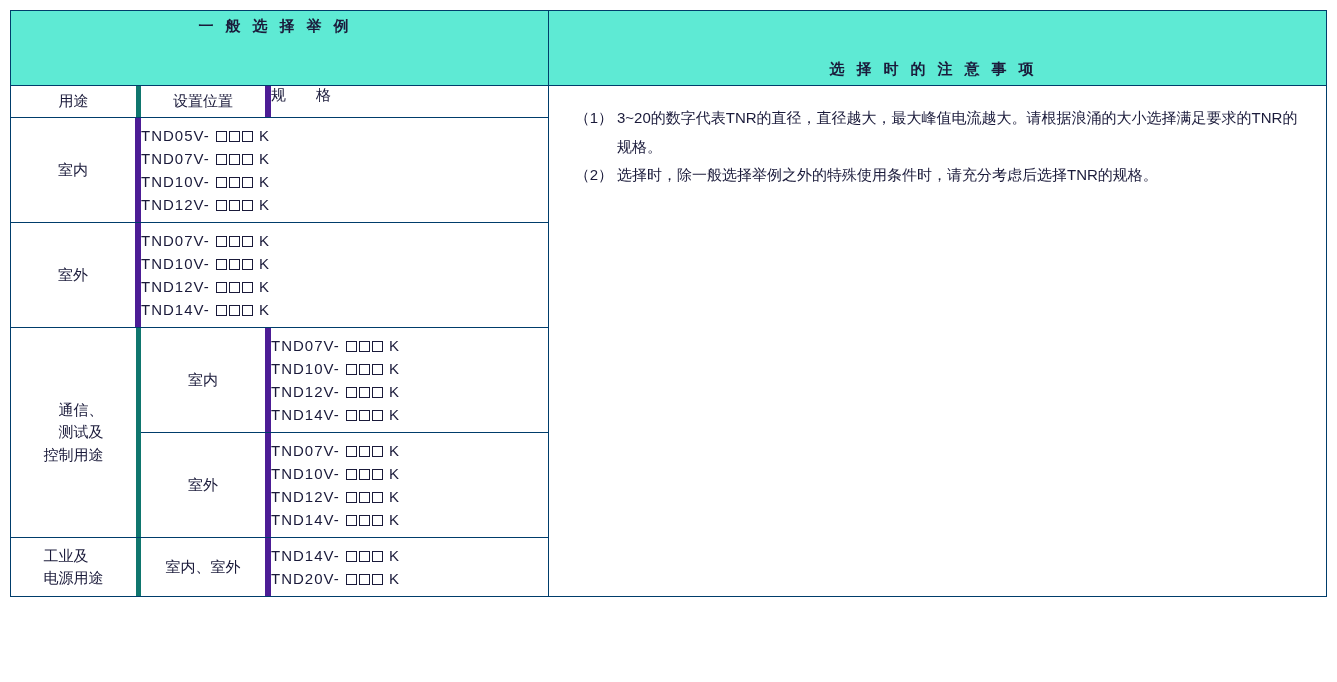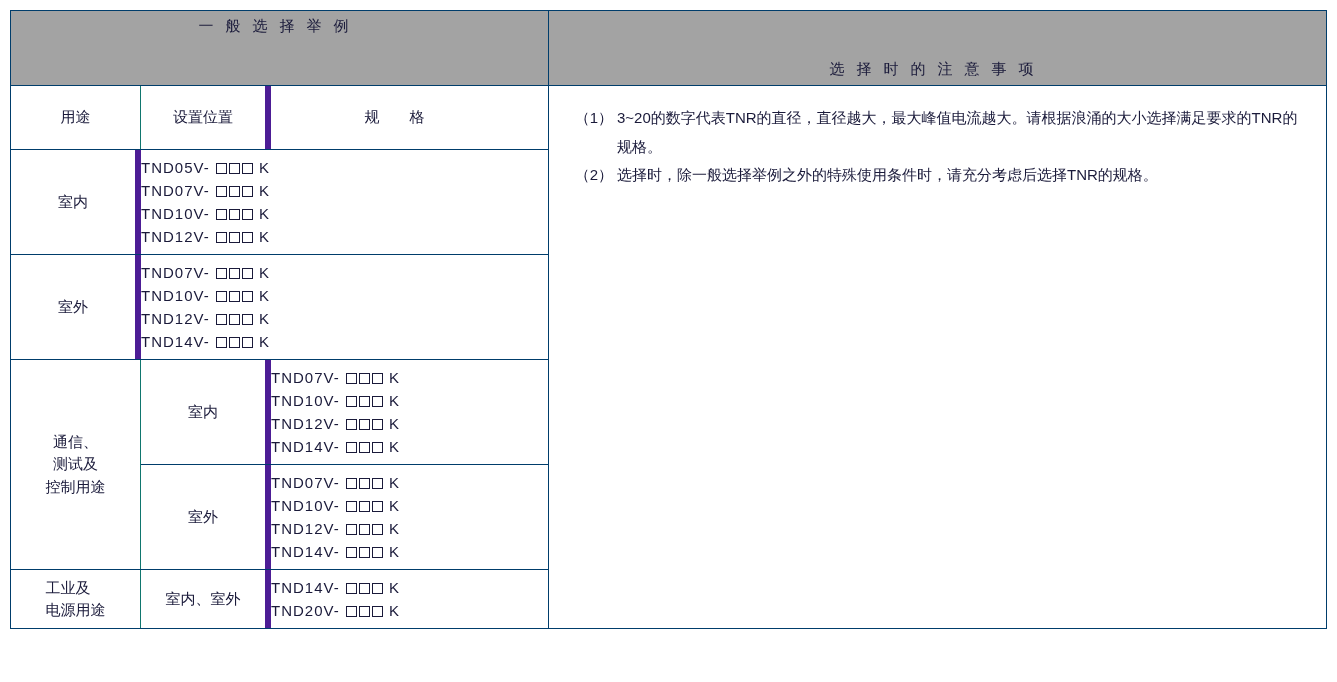--- a/index.html
+++ b/index.html
@@ -10,23 +10,23 @@
     font-size: 15px;
     color: #1a1a3a;
     background: #fff;
   }
   .wrap {
     width: 1317px;
     border: 1.5px solid #003d6b;
   }
   .hdr {
     display: flex;
-    background: #a3a3a3;
+    background: #5eead4;
     border-bottom: 1.5px solid #003d6b;
-    font-weight: 400;
+    font-weight: 700;
   }
   .hdr-left {
     width: 538px;
     text-align: center;
     padding: 6px 0;
     letter-spacing: 12px;
     border-right: 1.5px solid #003d6b;
   }
   .hdr-right {
     flex: 1;
@@ -39,25 +39,25 @@
     display: flex;
   }
   .left {
     width: 538px;
     border-right: 1.5px solid #003d6b;
   }
   .subhdr {
     display: flex;
     border-bottom: 1px solid #003d6b;
   }
-  .col-use { width: 130px; border-right: 1px solid #0f766e; display:flex; align-items:center; justify-content:center; }
+  .col-use { width: 130px; border-right: 5px solid #0f766e; display:flex; align-items:center; justify-content:center; }
   .col-loc { width: 130px; border-right: 6px solid #4c1d95; display:flex; align-items:center; justify-content:center; }
   .col-spec { flex: 1; display:flex; flex-direction:column; align-items:flex-start; justify-content:center; }
   .subhdr .col-use, .subhdr .col-loc { padding: 6px 0; }
-  .subhdr .col-spec-h { flex:1; text-align:center; padding: 22px 0; letter-spacing: 30px; }
+  .subhdr .col-spec-h { flex:1; padding: 0 0; letter-spacing: 30px; }
   .row { display:flex; border-bottom:1px solid #003d6b; }
   .row:last-child { border-bottom:none; }
   .inner { flex:1; display:flex; flex-direction:column; }
   .subrow { display:flex; flex:1; border-bottom:1px solid #003d6b; }
   .subrow:last-child { border-bottom:none; }
   .spec-line { padding: 3px 0; font-family: Arial, sans-serif; letter-spacing: 1px; white-space: nowrap; }
   .right {
     flex: 1;
     padding: 18px 24px;
     line-height: 1.9;
@@ -101,21 +101,21 @@
                   <div class="spec-line"><span>TND07V- </span><span class="sq"></span><span class="sq"></span><span class="sq"></span><span> K</span></div>
                   <div class="spec-line"><span>TND10V- </span><span class="sq"></span><span class="sq"></span><span class="sq"></span><span> K</span></div>
                   <div class="spec-line"><span>TND12V- </span><span class="sq"></span><span class="sq"></span><span class="sq"></span><span> K</span></div>
                   <div class="spec-line"><span>TND14V- </span><span class="sq"></span><span class="sq"></span><span class="sq"></span><span> K</span></div>
                 </div>
               </div>
             </div>
           </div>
           <div class="row">
             <div class="col-use">
-              <div class="loc-multi" style="padding: 0px 12px; text-align: center;">通信、<br>测试及<br>控制用途</div>
+              <div class="loc-multi" style="padding: 0px 12px; text-align: right;">通信、<br>测试及<br>控制用途</div>
             </div>
             <div class="inner">
               <div class="subrow">
                 <div class="col-loc">室内</div>
                 <div class="col-spec" style="padding: 6px 0px;">
                   <div class="spec-line"><span>TND07V- </span><span class="sq"></span><span class="sq"></span><span class="sq"></span><span> K</span></div>
                   <div class="spec-line"><span>TND10V- </span><span class="sq"></span><span class="sq"></span><span class="sq"></span><span> K</span></div>
                   <div class="spec-line"><span>TND12V- </span><span class="sq"></span><span class="sq"></span><span class="sq"></span><span> K</span></div>
                   <div class="spec-line"><span>TND14V- </span><span class="sq"></span><span class="sq"></span><span class="sq"></span><span> K</span></div>
                 </div>

